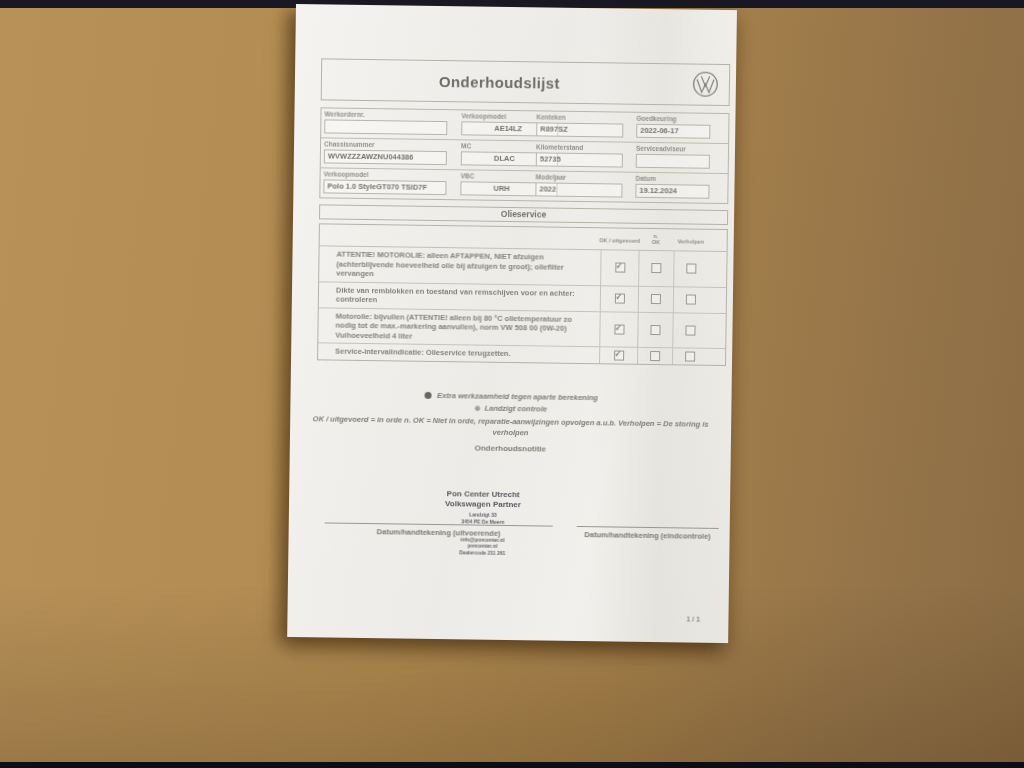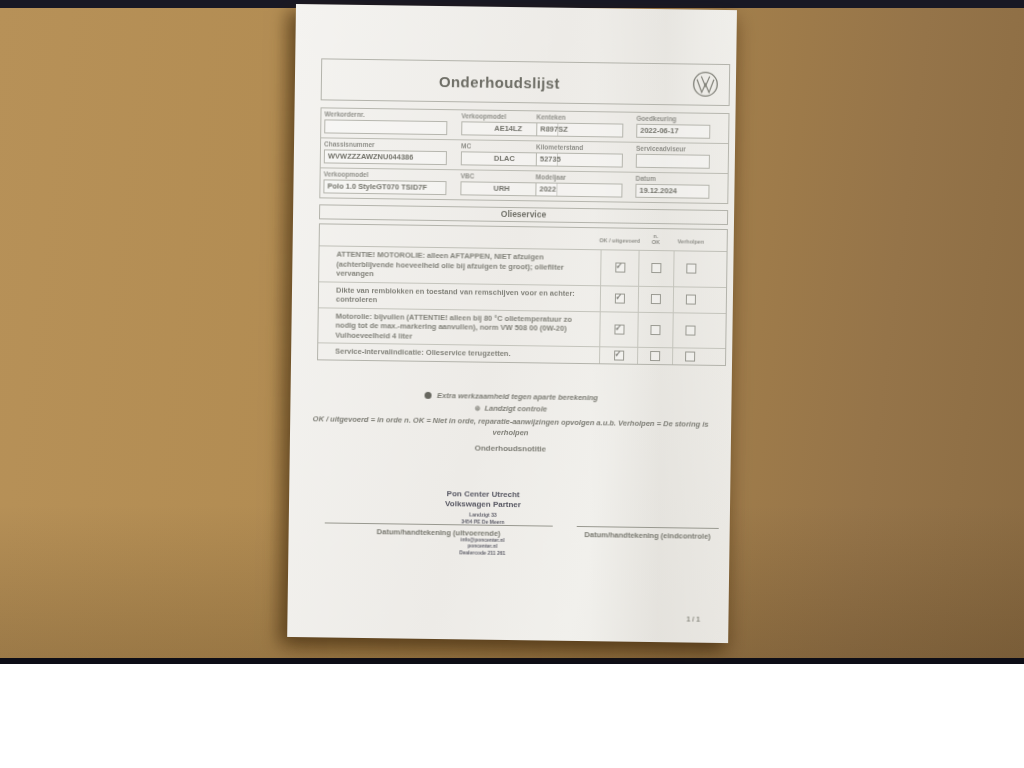--- a/index.html
+++ b/index.html
@@ -1,17 +1,17 @@
 <!DOCTYPE html>
 <html><head>
 <meta charset="utf-8">
 <style>
   html,body{margin:0;padding:0;}
   .scene{
-    position:relative;width:1024px;height:664px;overflow:hidden;
+    position:relative;width:1024px;height:768px;overflow:hidden;
     font-family:"Liberation Sans", sans-serif;
     background:
       linear-gradient(to bottom, rgba(0,0,0,0) 76%, rgba(45,28,8,0.20) 100%),
       linear-gradient(97deg,#b79158 0%,#b18b51 38%,#a6814b 62%,#957449 84%,#8b6c43 100%);
   }
   .bar-top{position:absolute;top:0;left:0;width:1024px;height:8px;background:#181824;}
   .bar-bottom{position:absolute;bottom:0;left:0;width:1024px;height:6px;background:#0d0d16;}
 
   .paper{
     position:absolute;left:296px;top:4px;width:441px;height:633px;

